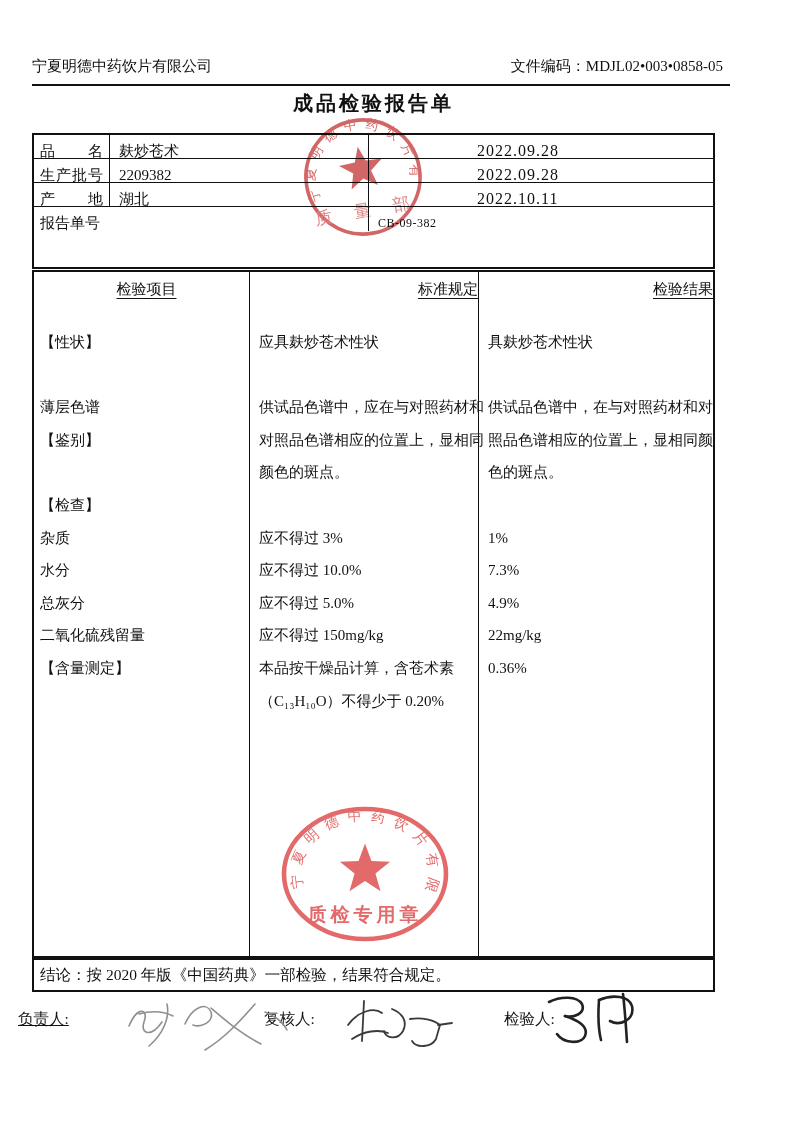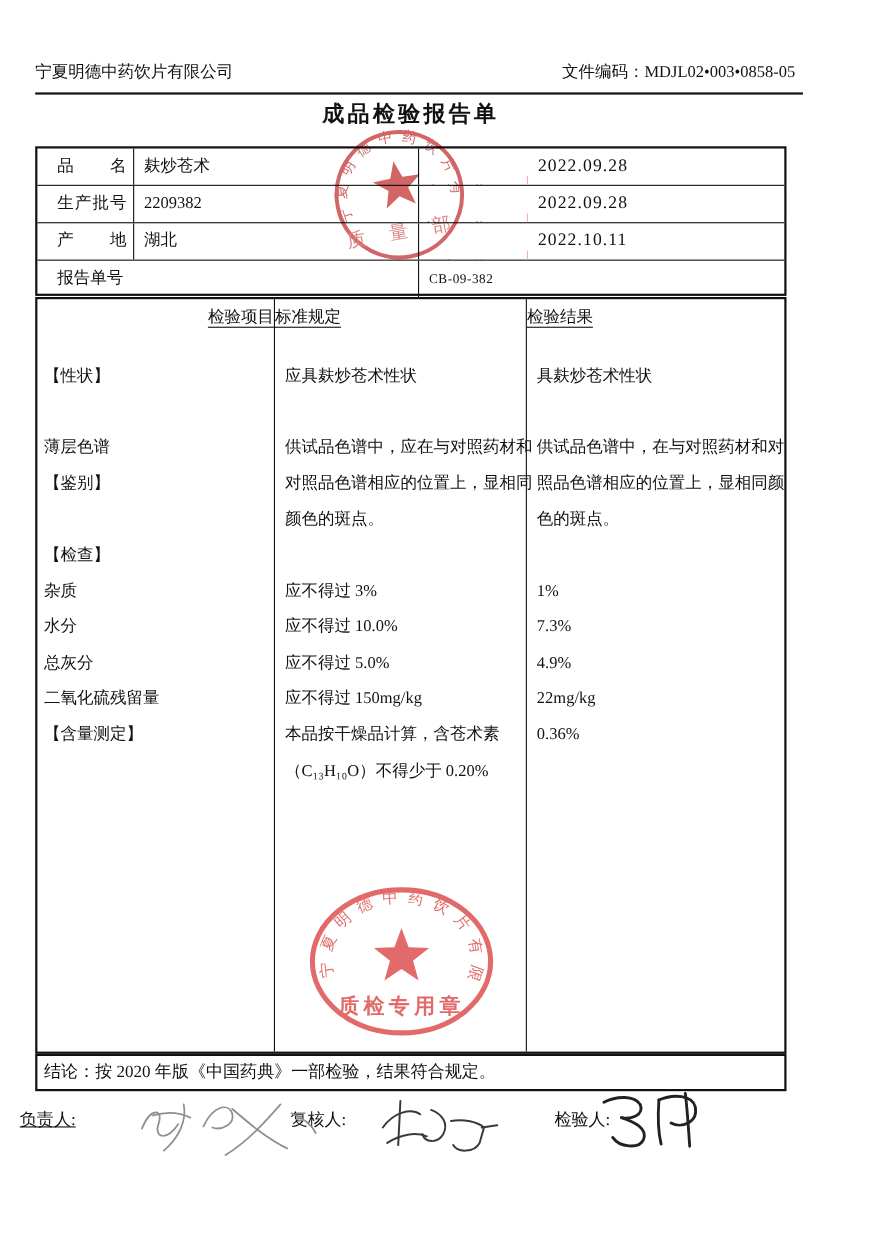--- a/index.html
+++ b/index.html
@@ -9,42 +9,42 @@
 
   
   #page-header{left:32px;top:56px;width:691px;display:flex;justify-content:space-between;
                font-size:15px;line-height:20px;}
   #header-rule{left:32px;top:84px;width:698px;height:2px;background:#111;}
   #doc-title{left:32px;top:90px;width:683px;text-align:center;font-size:20px;font-weight:bold;
              letter-spacing:3px;}
 
   
   #info-table{left:32px;top:133px;width:683px;height:136px;border:2px solid #111;box-sizing:border-box;}
-  .irow{display:flex;height:34px;border-bottom:1px solid #111;box-sizing:border-box;padding-left:12px;}
+  .irow{display:flex;height:24px;border-bottom:1px solid #111;box-sizing:border-box;}
   .irow.last{border-bottom:none;}
   .icell{box-sizing:border-box;line-height:32px;font-size:15px;overflow:hidden;white-space:nowrap;}
   .c-l1{width:76px;border-right:1px solid #111;padding:0 6px;text-align:justify;text-align-last:justify;}
   .c-v1{width:259px;border-right:1px solid #111;padding-left:9px;}
   .c-l2{width:99px;border-right:1px solid #f9a8d4;padding-left:5px;margin-top:25px;}
   .c-v2{flex:1;padding-left:9px;font-size:16px;letter-spacing:1px;}
   .c-wide-l{width:335px;border-right:1px solid #111;padding:0 6px;}
   .c-wide-v{flex:1;padding-left:9px;font-size:12px;letter-spacing:.5px;}
   .mono-num{letter-spacing:1px;}
 
   
   #inspection-table{left:32px;top:270px;width:683px;height:688px;border:2px solid #111;
                     box-sizing:border-box;display:flex;}
   .icol{box-sizing:border-box;height:100%;position:relative;}
   .icol-1{width:226px;border-right:1px solid #111;}
   .icol-2{width:229px;border-right:1px solid #111;}
   .icol-3{flex:1;}
   .ihead{margin-top:7px;font-size:15px;line-height:20px;}
   .ihead span{text-decoration:underline;text-underline-offset:4px;}
-  .icol-1 .ihead{padding-left:10px;text-align:right;}
-  .icol-2 .ihead,.icol-3 .ihead{text-align:left;}
+  .icol-1 .ihead{padding-left:10px;text-align:center;}
+  .icol-2 .ihead,.icol-3 .ihead{text-align:right;}
   .ilines{margin-top:27px;font-size:15px;}
   .tline{height:32.6px;line-height:32.6px;white-space:nowrap;overflow:visible;}
   .icol-1 .tline{padding-left:6px;}
   .icol-2 .tline,.icol-3 .tline{padding-left:9px;}
 
   
   #conclusion-row{left:32px;top:958px;width:683px;height:34px;border:2px solid #111;
                   box-sizing:border-box;line-height:30px;padding-left:6px;font-size:15.5px;}
 
   

